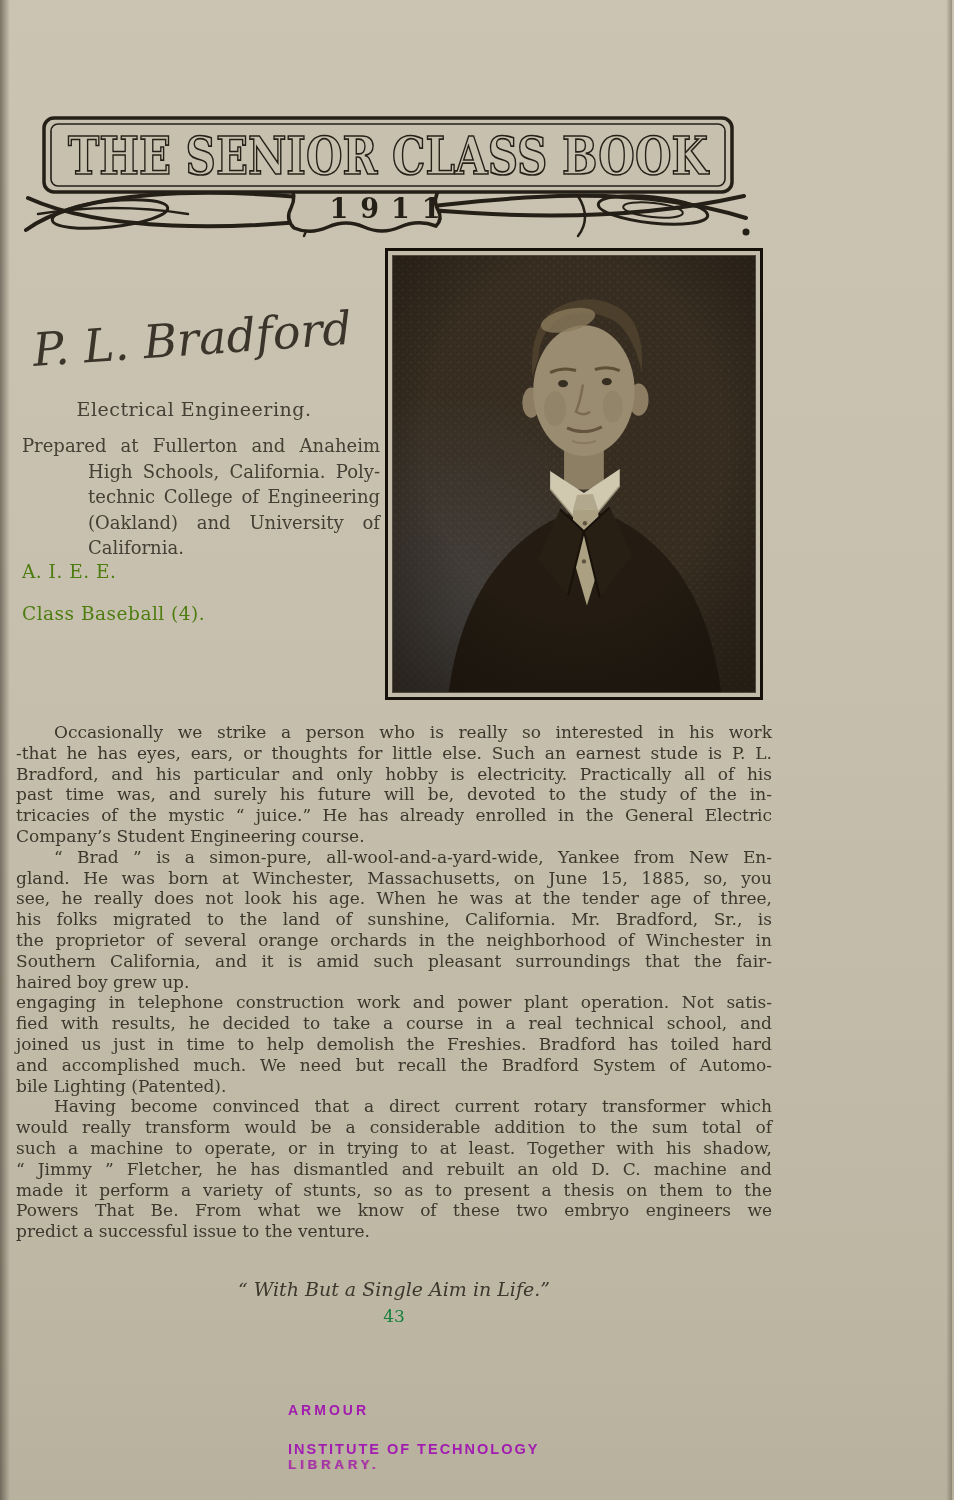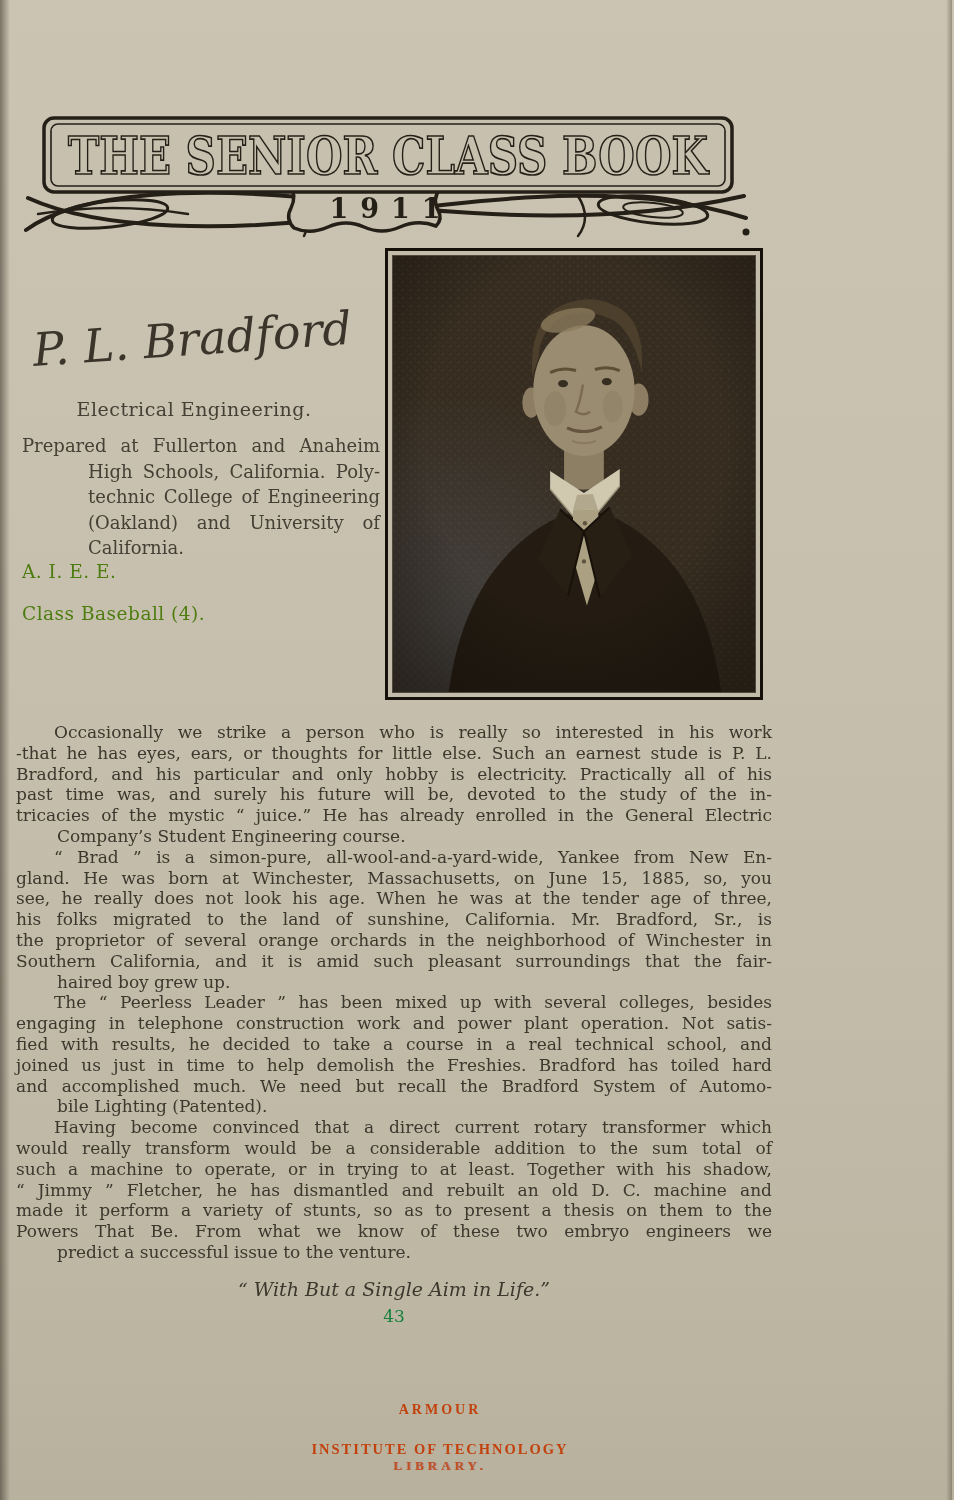--- a/index.html
+++ b/index.html
@@ -30,29 +30,29 @@
   .photo-frame{position:absolute;left:385px;top:248px;width:378px;height:452px;
     border:3px solid #151009;background:#c3bcaa;padding:4px;box-sizing:border-box;}
   .photo-inner{width:100%;height:100%;border:1px solid #4e493b;box-sizing:border-box;
     background:#332a1e;}
   .photo-inner svg{display:block;width:100%;height:100%;}
 
   .bio{position:absolute;left:16px;top:722px;width:756px;
     font-size:17px;line-height:20.8px;color:#3d382e;}
   .bio .tline{text-align:justify;text-align-last:justify;}
   .bio .tline.first{text-indent:38px;}
-  .bio .tline.last{text-align-last:left;margin-left:41px;}
+  .bio .tline.last{text-align-last:left;}
 
   .quote{position:absolute;left:16px;top:1278px;width:756px;text-align:center;
     font-style:italic;font-size:19px;color:#3d382e;}
   .pagenum{position:absolute;left:16px;top:1306px;width:756px;text-align:center;
     font-size:17px;color:#15803d;}
 
-  .stamp{position:absolute;left:288px;top:1402px;width:304px;text-align:center;
-    color:#c2410c;font-weight:bold;font-family:Liberation Serif, serif;}
+  .stamp{position:absolute;left:288px;top:1402px;width:304px;
+    color:#a21caf;font-weight:bold;font-family:Liberation Sans, sans-serif;}
   .stamp .s1{font-size:14px;letter-spacing:3px;}
   .stamp .s2{font-size:14.5px;letter-spacing:2px;margin-top:23px;}
   .stamp .s3{font-size:13px;letter-spacing:4px;opacity:.85;
     text-shadow:1px 0 0 rgba(168,37,90,.45);}
 </style>
 </head>
 <body>
 
 <div class="edge-left"></div>
 <div class="edge-right"></div>
@@ -175,21 +175,20 @@
   <div>
       <div class="tline first first">“ Brad ” is a simon-pure, all-wool-and-a-yard-wide, Yankee from New En-</div>
       <div class="tline">gland. He was born at Winchester, Massachusetts, on June 15, 1885, so, you</div>
       <div class="tline">see, he really does not look his age. When he was at the tender age of three,</div>
       <div class="tline">his folks migrated to the land of sunshine, California. Mr. Bradford, Sr., is</div>
       <div class="tline">the proprietor of several orange orchards in the neighborhood of Winchester in</div>
       <div class="tline">Southern California, and it is amid such pleasant surroundings that the fair-</div>
       <div class="tline last">haired boy grew up.</div>
     </div>
   <div>
-      <div class="tline first first">The “ Peerless Leader ” has been mixed up with several colleges, besides</div>
       <div class="tline">engaging in telephone construction work and power plant operation. Not satis-</div>
       <div class="tline">fied with results, he decided to take a course in a real technical school, and</div>
       <div class="tline">joined us just in time to help demolish the Freshies. Bradford has toiled hard</div>
       <div class="tline">and accomplished much. We need but recall the Bradford System of Automo-</div>
       <div class="tline last">bile Lighting (Patented).</div>
     </div>
   <div>
       <div class="tline first first">Having become convinced that a direct current rotary transformer which</div>
       <div class="tline">would really transform would be a considerable addition to the sum total of</div>
       <div class="tline">such a machine to operate, or in trying to at least. Together with his shadow,</div>

